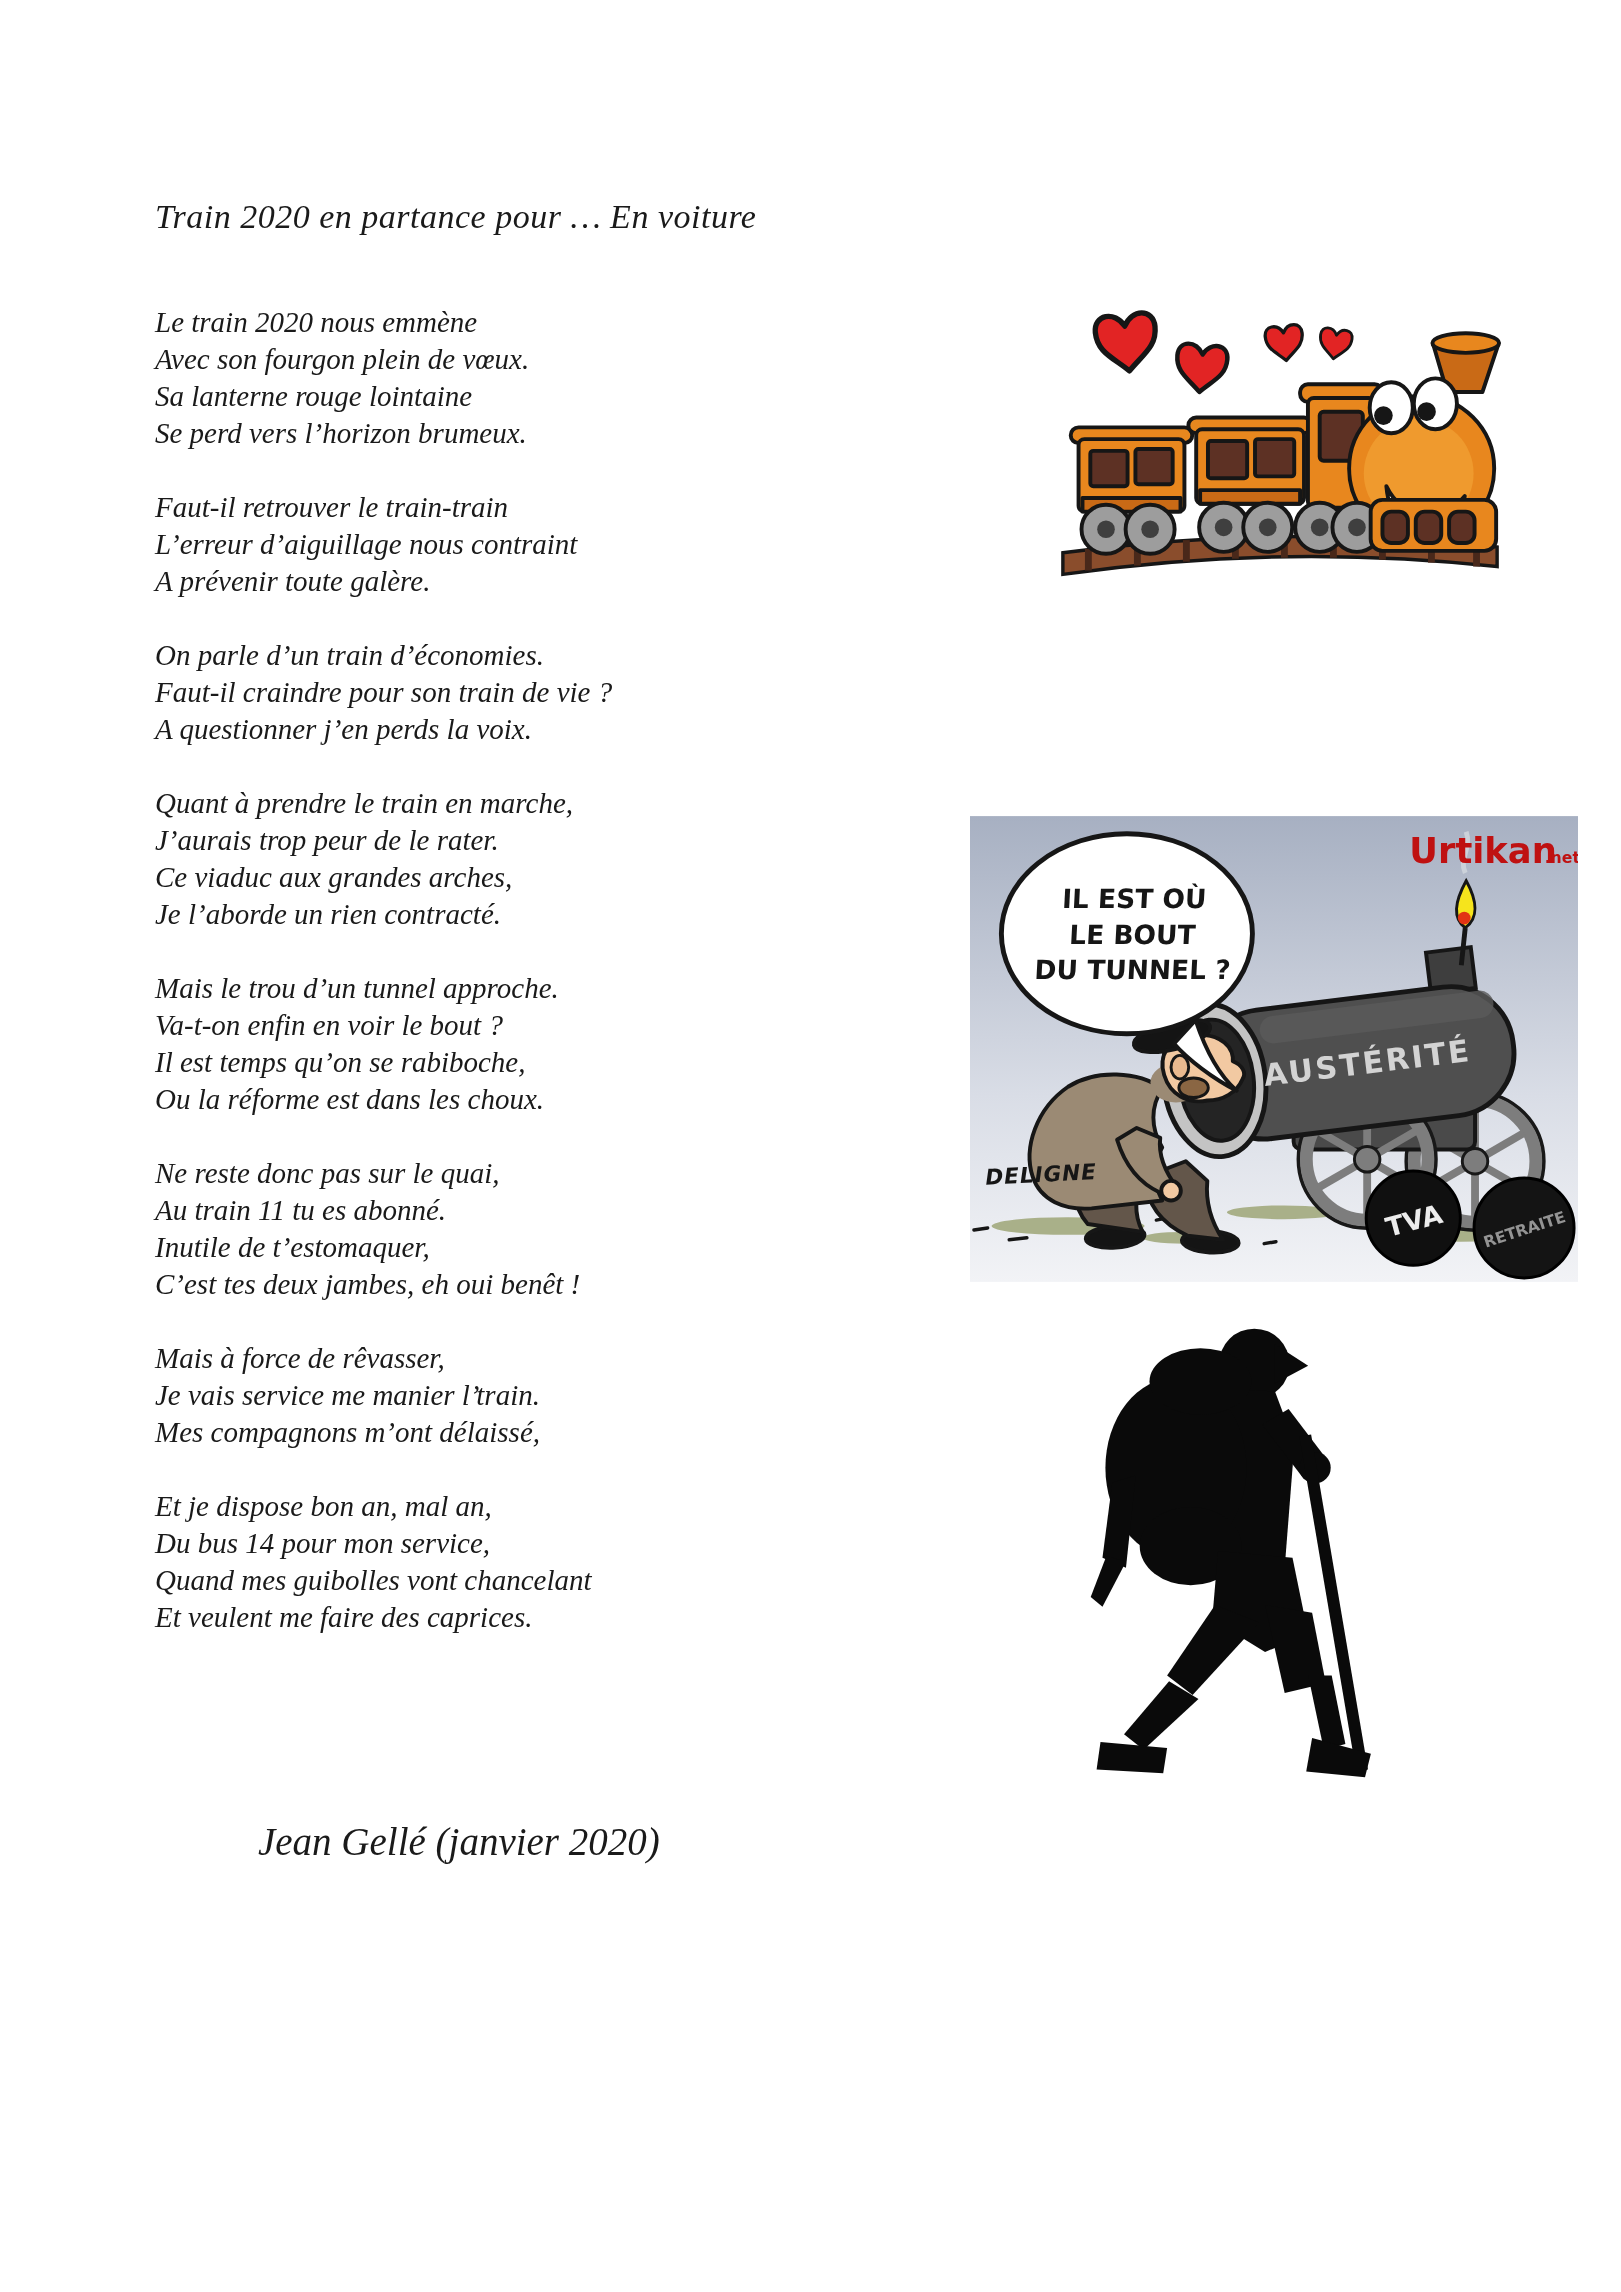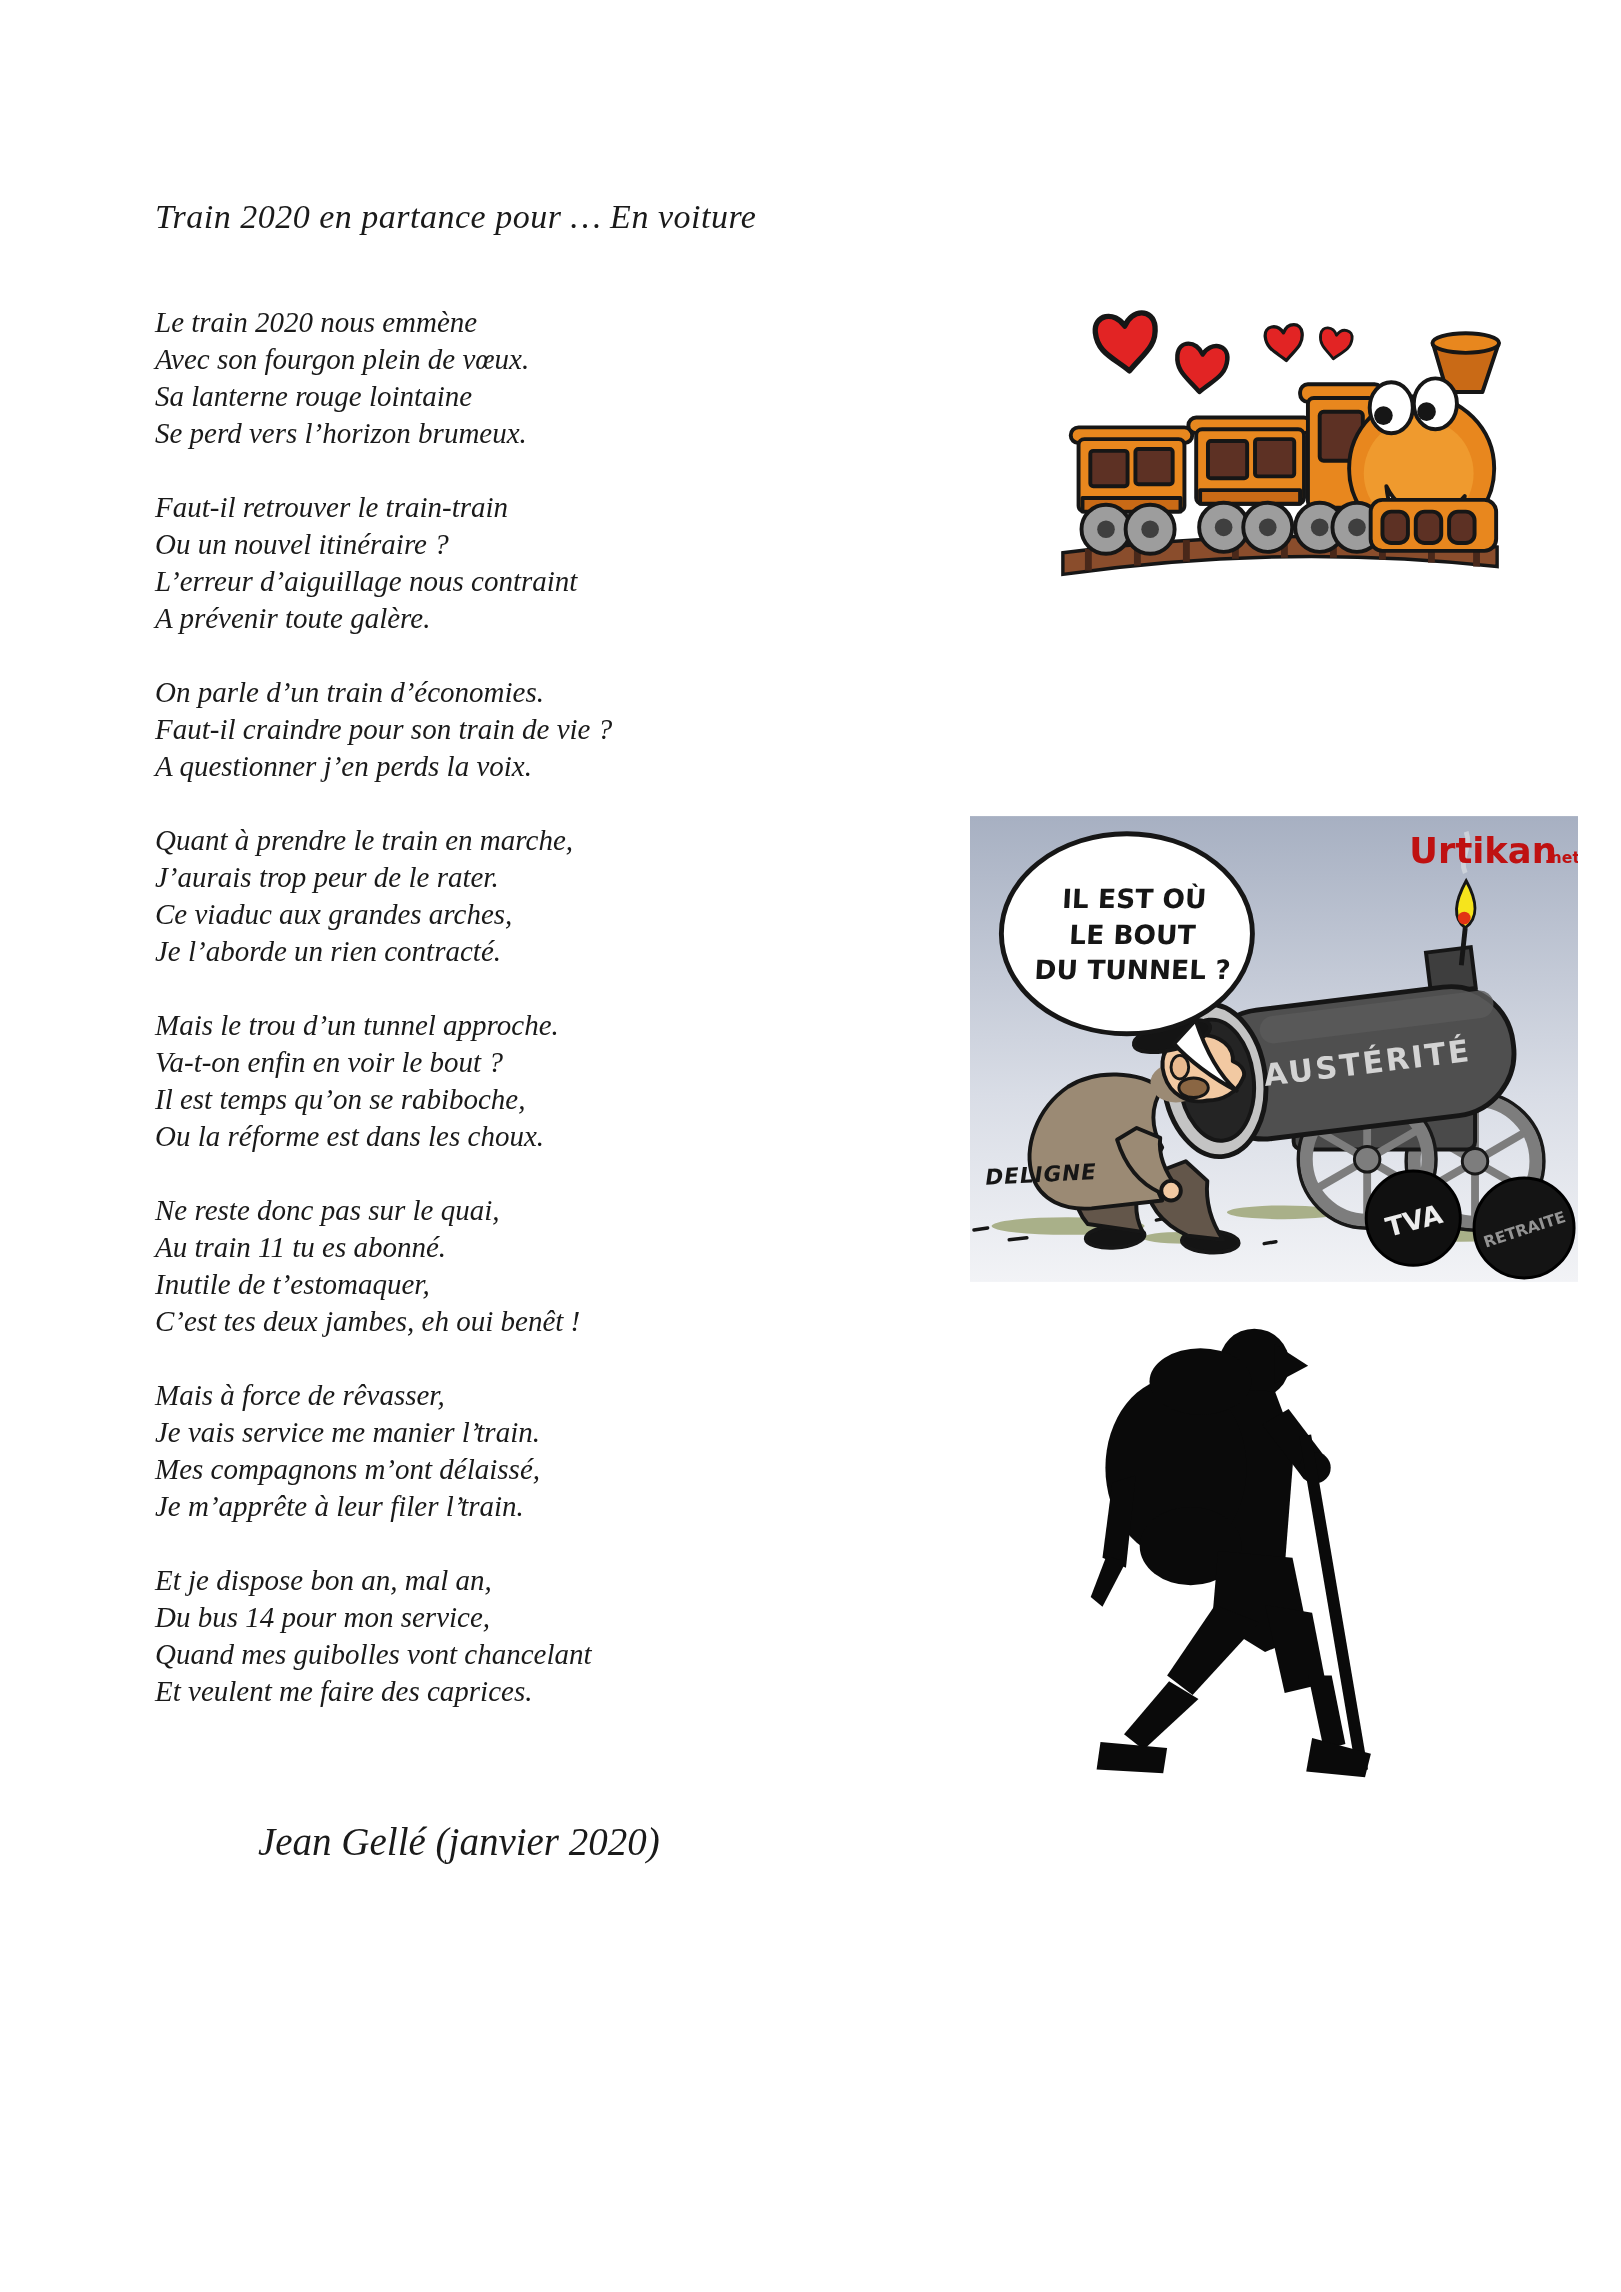--- a/index.html
+++ b/index.html
@@ -34,21 +34,20 @@
 
 <div class="poem">
     <div class="stanza">
       <div class="line">Le train 2020 nous emmène</div>
       <div class="line">Avec son fourgon plein de vœux.</div>
       <div class="line">Sa lanterne rouge lointaine</div>
       <div class="line">Se perd vers l’horizon brumeux.</div>
     </div>
     <div class="stanza">
       <div class="line">Faut-il retrouver le train-train</div>
-      <div class="line">Ou un nouvel itinéraire ?</div>
       <div class="line">L’erreur d’aiguillage nous contraint</div>
       <div class="line">A prévenir toute galère.</div>
     </div>
     <div class="stanza">
       <div class="line">On parle d’un train d’économies.</div>
       <div class="line">Faut-il craindre pour son train de vie ?</div>
       <div class="line">A questionner j’en perds la voix.</div>
     </div>
     <div class="stanza">
       <div class="line">Quant à prendre le train en marche,</div>
@@ -65,21 +64,20 @@
     <div class="stanza">
       <div class="line">Ne reste donc pas sur le quai,</div>
       <div class="line">Au train 11 tu es abonné.</div>
       <div class="line">Inutile de t’estomaquer,</div>
       <div class="line">C’est tes deux jambes, eh oui benêt !</div>
     </div>
     <div class="stanza">
       <div class="line">Mais à force de rêvasser,</div>
       <div class="line">Je vais service me manier l’train.</div>
       <div class="line">Mes compagnons m’ont délaissé,</div>
-      <div class="line">Je m’apprête à leur filer l’train.</div>
     </div>
     <div class="stanza">
       <div class="line">Et je dispose bon an, mal an,</div>
       <div class="line">Du bus 14 pour mon service,</div>
       <div class="line">Quand mes guibolles vont chancelant</div>
       <div class="line">Et veulent me faire des caprices.</div>
     </div>
   </div>
 <div class="poem-signature">Jean Gellé (janvier 2020)</div>
 

